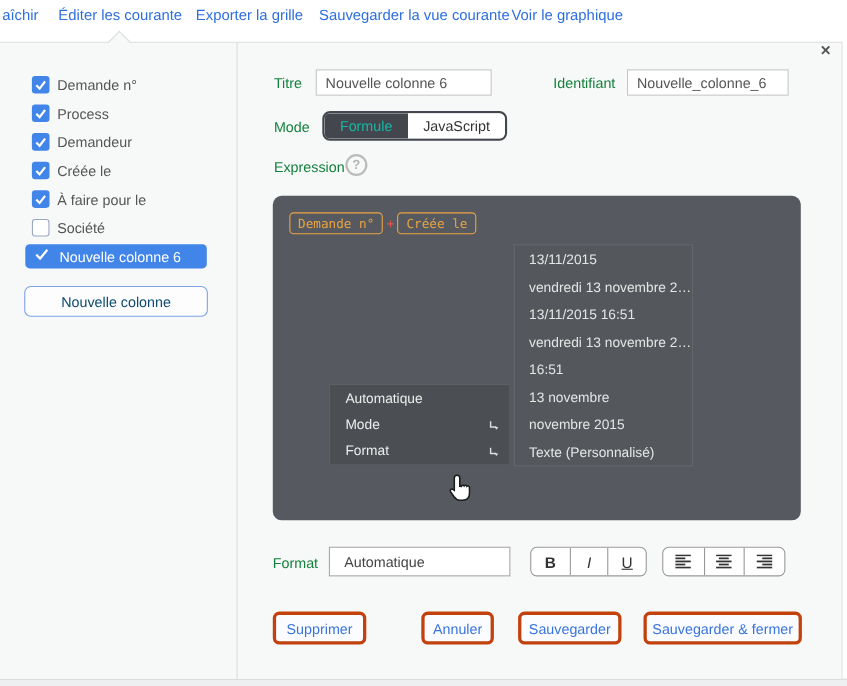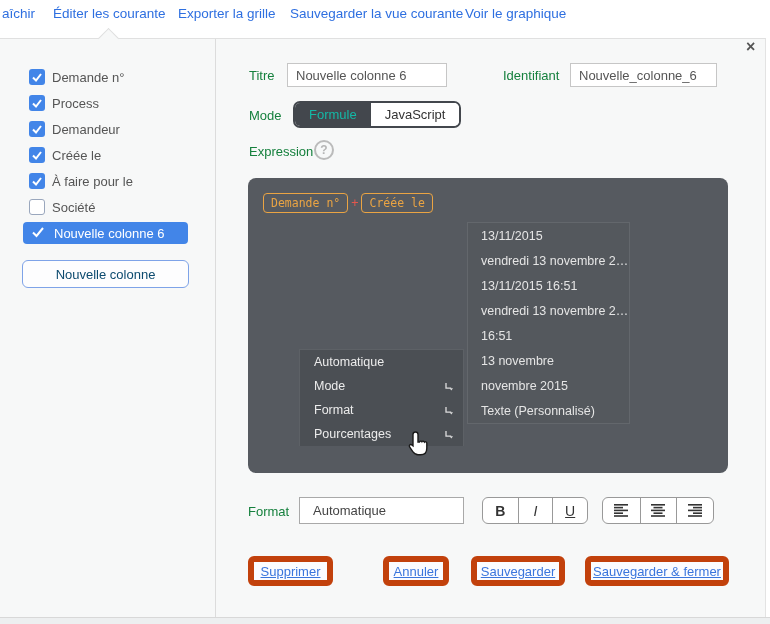--- a/index.html
+++ b/index.html
@@ -77,23 +77,23 @@
                 font-size:13px; color:#444; z-index:3; cursor:pointer; }
   .btn-group { position:absolute; top:497px; height:27px; display:flex; background:#fff;
                border:1px solid #999; border-radius:6px; overflow:hidden; z-index:3; }
   .bg-cell { width:35px; display:flex; align-items:center; justify-content:center; cursor:pointer; }
   .bg-cell + .bg-cell { border-left:1px solid #999; }
   .b-btn { font-weight:bold; font-size:14px; color:#333; }
   .i-btn { font-style:italic; font-size:14px; color:#333; }
   .u-btn { text-decoration:underline; font-size:14px; color:#333; }
 
   
-  .act-btn { position:absolute; top:556px; height:30px; background:#fbfcff; border:6px solid #c2410c;
+  .act-btn { position:absolute; top:556px; height:30px; background:#fbfcff; border:3px solid #c2410c;
              border-radius:6px; color:#3a75dd; font-size:13px; display:flex; align-items:center;
-             justify-content:center; cursor:pointer; z-index:3;text-decoration:underline; }
+             justify-content:center; cursor:pointer; z-index:3; }
 
   .cursor-svg { position:absolute; left:406px; top:430px; z-index:10; }
 </style>
 </head>
 <body>
 
 <div id="stage">
 
   <div class="toolbar">
     <span class="tb-link" style="left:2px">aîchir</span>
@@ -190,27 +190,20 @@
     </div>
     <div class="fmt-item">
       <span>Mode</span>
       <span class="sub-arrow"><svg width="10" height="10">
             <path d="M2 1 V6.2 H7.2" fill="none" stroke="#ddd" stroke-width="1.3"></path>
             <path d="M5.6 6.2 L9 6.2 L7.3 8.6 Z" fill="#ddd"></path>
           </svg></span>
     </div>
     <div class="fmt-item">
       <span>Format</span>
-      <span class="sub-arrow"><svg width="10" height="10">
-            <path d="M2 1 V6.2 H7.2" fill="none" stroke="#ddd" stroke-width="1.3"></path>
-            <path d="M5.6 6.2 L9 6.2 L7.3 8.6 Z" fill="#ddd"></path>
-          </svg></span>
-    </div>
-    <div class="fmt-item">
-      <span>Pourcentages</span>
       <span class="sub-arrow"><svg width="10" height="10">
             <path d="M2 1 V6.2 H7.2" fill="none" stroke="#ddd" stroke-width="1.3"></path>
             <path d="M5.6 6.2 L9 6.2 L7.3 8.6 Z" fill="#ddd"></path>
           </svg></span>
     </div>
   </div>
 
   <svg class="cursor-svg" width="26" height="30" viewBox="0 0 26 30">
     <path d="M9.5 2 C11 2 12 3.1 12 4.6 V12 L13.4 12.1 C13.5 11 15.4 10.8 15.9 11.7 C16.3 10.9 18.2 11 18.5 12.1 C19.1 11.5 20.8 11.8 20.8 13.3 V18.2 C20.8 22.6 18.3 24.8 14.5 24.8 H12 C9.3 24.8 8 23.4 6.6 21.4 L3.6 16.9 C2.8 15.8 3.9 14.1 5.4 14.7 L7 15.8 V4.6 C7 3.1 8 2 9.5 2 Z" fill="#fff" stroke="#1a1a1a" stroke-width="1.4"></path>
   </svg>

